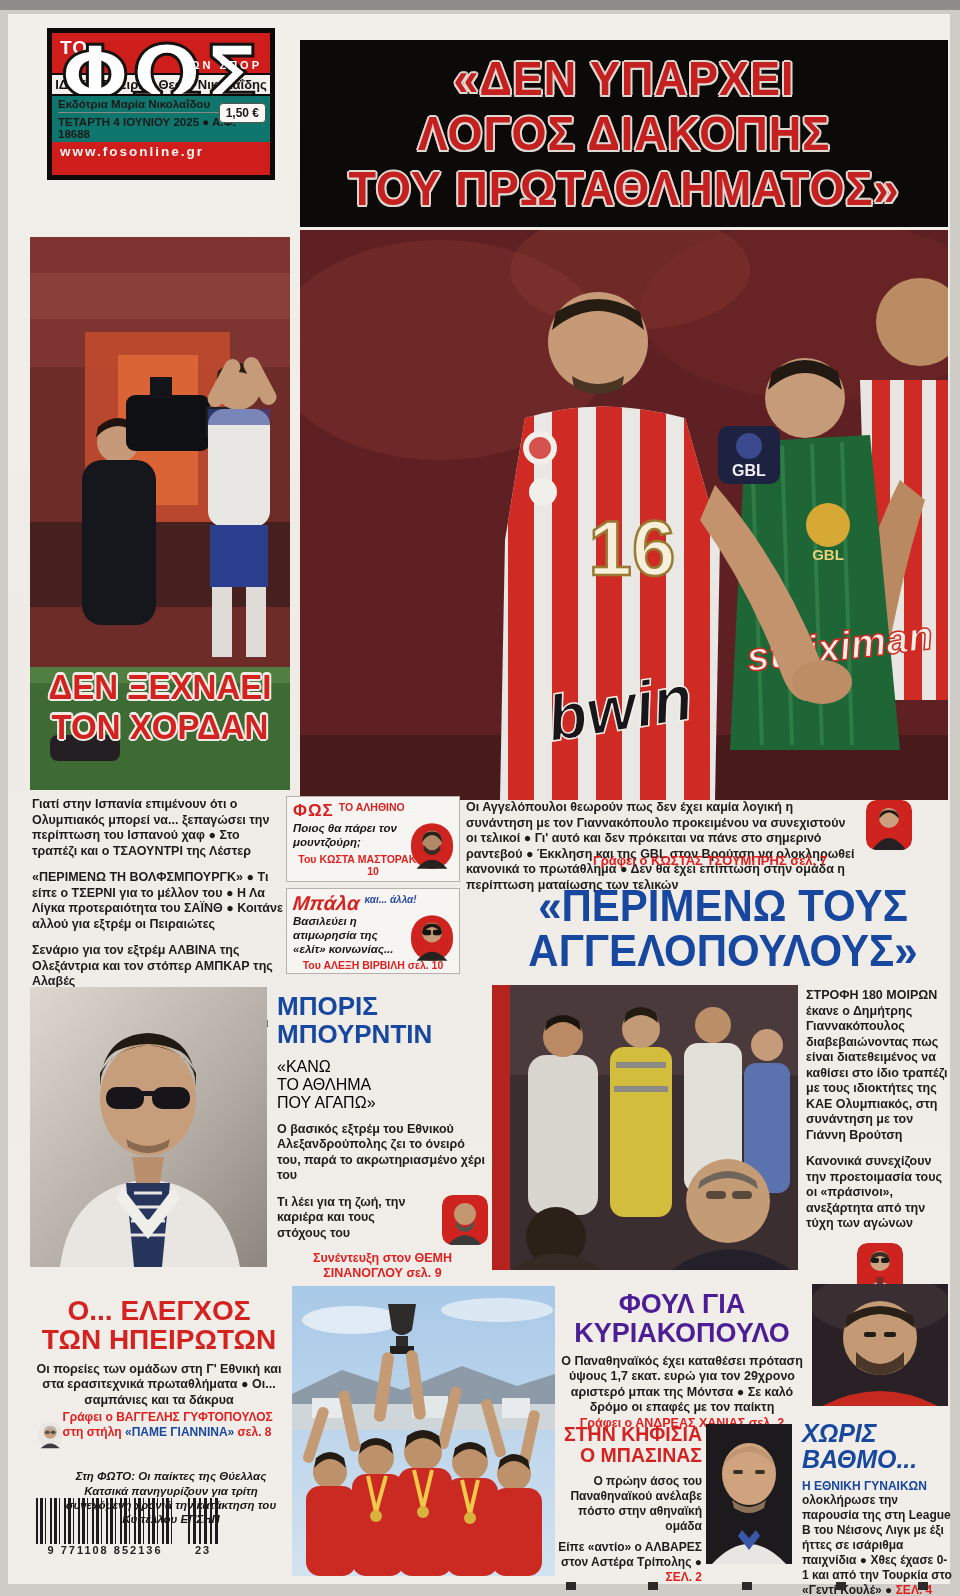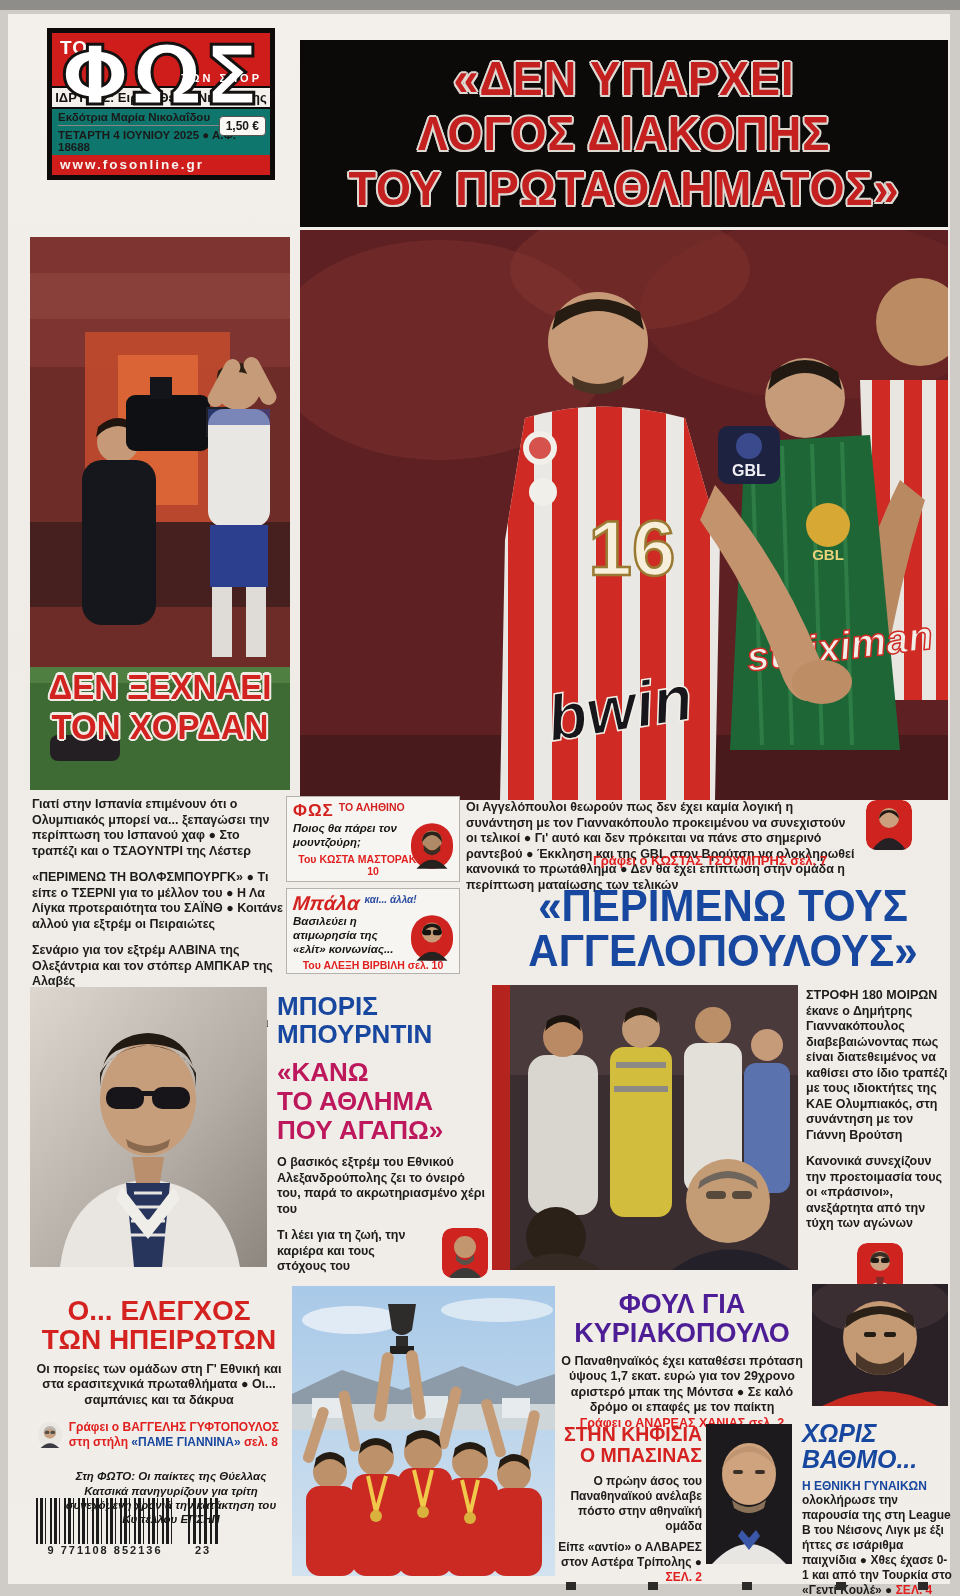--- a/index.html
+++ b/index.html
@@ -17,21 +17,21 @@
   .mast-title{position:absolute;left:0;right:0;top:2px;text-align:center;color:#fff;
     font-family:"DejaVu Sans",sans-serif;font-weight:900;font-size:82px;line-height:1;
     -webkit-text-stroke:3px #141210;letter-spacing:2px;}
   .mast-sub{position:absolute;right:8px;bottom:2px;color:#fff;font-weight:900;font-size:11px;letter-spacing:3px;}
   .mast-founders{background:#f4f1ed;color:#141312;font-weight:800;font-size:13px;text-align:center;padding:2px 0;border-top:2px solid #0d0b0a;}
   .mast-info{position:relative;background:#0f766e;border-top:2px solid #0d0b0a;flex:1;padding:2px 6px;}
   .mast-pub{font-weight:700;font-size:11.5px;color:#1a1918;border-bottom:1px solid #8a8884;padding-bottom:2px;}
   .mast-date{font-weight:800;font-size:11.5px;color:#1a1918;padding-top:3px;}
   .mast-price{position:absolute;right:4px;top:7px;border:1.5px solid #55534f;border-radius:4px;background:#fbf9f6;
     font-weight:800;font-size:12px;padding:2px 6px;color:#1a1918;}
-  .mast-site{background:#cf1d1c;color:#f6f3ef;font-weight:800;font-size:13.5px;letter-spacing:2px;padding:2px 8px 3px;}
+  .mast-site{background:#cf1d1c;color:#f6f3ef;font-weight:800;font-size:13.5px;letter-spacing:2px;padding:2px 8px 16px;}
 
   
   .lead-box{left:300px;top:40px;width:648px;height:187px;background:#0c0909;
     display:flex;flex-direction:column;justify-content:center;align-items:center;gap:2px;}
   .lead-line{color:#c4201f;font-weight:900;font-size:45px;line-height:1.18;letter-spacing:1px;
     font-family:"Liberation Sans",sans-serif;transform:scaleY(1.08);
     text-shadow:2px 0 0 #ded8d2,-2px 0 0 #ded8d2,0 2px 0 #ded8d2,0 -2px 0 #ded8d2,
       1.5px 1.5px 0 #ded8d2,-1.5px 1.5px 0 #ded8d2,1.5px -1.5px 0 #ded8d2,-1.5px -1.5px 0 #ded8d2;}
 
   
@@ -70,37 +70,37 @@
   .col-avatar{position:absolute;right:6px;top:26px;}
 
   
   .second-h{left:494px;top:884px;width:458px;text-align:center;}
   .second-line{color:#17479e;font-weight:900;font-size:42px;line-height:1.07;transform:scaleY(1.05);letter-spacing:0px;}
 
   
   .bourdin-photo{left:30px;top:987px;width:237px;height:280px;}
   .bourdin-txt{left:277px;top:992px;width:211px;}
   .b-name{color:#17479e;font-weight:900;font-size:26px;line-height:1.08;}
-  .b-quote{color:#be185d;font-weight:700;font-size:26px;line-height:1.12;margin-top:10px;}
+  .b-quote{color:#000000;font-weight:400;font-size:16px;line-height:1.12;margin-top:10px;}
   .bourdin-txt .body-txt{margin-top:10px;}
   .b-p2wrap{position:relative;min-height:56px;}
   .b-p2wrap .mini-avatar{position:absolute;right:6px;top:0;}
   .bourdin-txt .byline{display:block;text-align:center;font-size:12.5px;line-height:1.2;}
 
   .meeting-photo{left:492px;top:985px;width:306px;height:285px;}
 
   .strofi{left:806px;top:988px;width:148px;}
   .strofi .mini-avatar{display:block;margin:4px auto 6px;}
   .strofi .byline{display:block;text-align:center;font-size:12.5px;line-height:1.2;}
 
   
   .epirus{left:30px;top:1296px;width:258px;text-align:center;}
   .ep-h{color:#d42220;font-weight:900;font-size:28px;line-height:1.05;}
   .epirus .body-txt{margin-top:7px;text-align:center;}
-  .ep-byrow{display:flex;align-items:center;gap:7px;text-align:left;margin-top:2px;padding-left:8px;}
+  .ep-byrow{display:flex;align-items:flex-start;text-align:left;margin-top:2px;padding-left:8px;}
   .ep-byrow .byline{font-size:12px;line-height:1.25;}
   .ep-caption{font-style:italic;font-weight:700;font-size:11.5px;line-height:1.25;color:#181716;margin-top:9px;text-align:center;padding-left:24px;}
 
   .celebration-photo{left:292px;top:1286px;width:263px;height:290px;}
 
   .kyria{left:558px;top:1290px;width:248px;text-align:center;}
   .k-h{color:#4c1d95;font-weight:900;font-size:27px;line-height:1.07;}
   .kyria .body-txt{margin-top:6px;}
   .kyria .byline{display:block;font-size:12.5px;}
   .kyria-photo{left:812px;top:1284px;width:136px;height:122px;}

